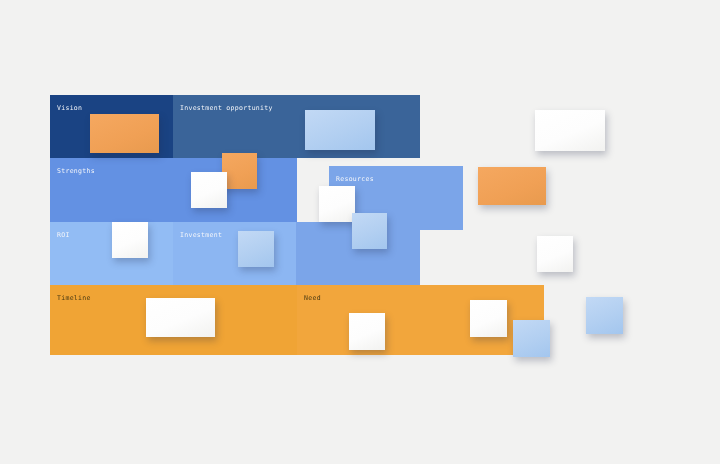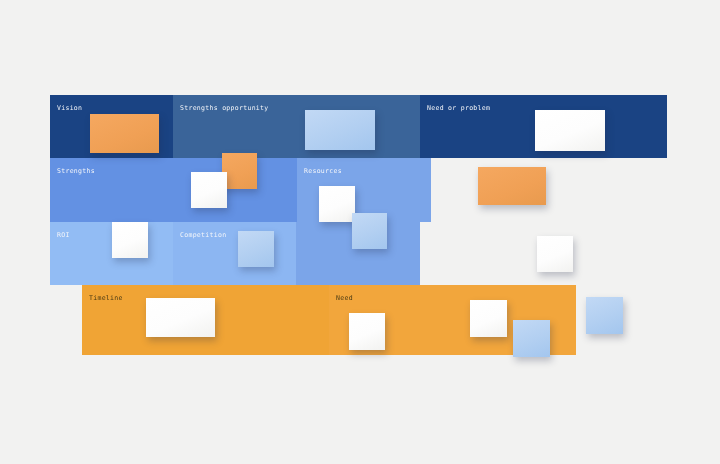--- a/index.html
+++ b/index.html
@@ -60,21 +60,21 @@
     white-space: nowrap;
     user-select: none;
   }
 
   .row-orange .cell-label {
     color: #4a3a13;
   }
 
   
   #row-vision    { top: 0px;   height: 63px; }
-  #row-strengths { top: 63px;  height: 64px; }
+  #row-strengths { top: 63px;  height: 64px; gap: 32px; }
   #row-roi       { top: 127px; height: 63px; }
   #row-timeline  { top: 190px; height: 70px; }
 
   
   #notes {
     position: absolute;
     left: 0;
     top: 0;
     width: 720px;
     height: 464px;
@@ -103,50 +103,47 @@
 
 <div id="canvas" style="background: rgb(242, 242, 241);">
 
   <div id="board">
 
     <div class="row" id="row-vision">
       <div class="cell" style="background: rgb(26, 67, 131); width: 123px;">
         <span class="cell-label">Vision</span>
       </div>
       <div class="cell" style="background: rgb(58, 100, 153); width: 247px;">
-        <span class="cell-label">Strengths opportunity</span>
-      </div>
-      <div class="cell" style="background: rgb(26, 67, 131); width: 247px;">
-        <span class="cell-label">Need or problem</span>
+        <span class="cell-label">Investment opportunity</span>
       </div>
     </div>
 
     <div class="row" id="row-strengths">
       <div class="cell" style="background: rgb(99, 145, 227); width: 247px;">
         <span class="cell-label">Strengths</span>
       </div>
-      <div class="cell" style="background: rgb(123, 165, 233); width: 134px;">
+      <div class="cell" style="background: rgb(123, 165, 233); width: 134px; margin-top: 8px;">
         <span class="cell-label">Resources</span>
       </div>
     </div>
 
     <div class="row" id="row-roi">
       <div class="cell" style="background: rgb(146, 188, 244); width: 123px; padding-left: 8px;">
         <span class="cell-label">ROI</span>
       </div>
       <div class="cell" style="background: rgb(140, 182, 242); width: 123px;">
-        <span class="cell-label">Competition</span>
+        <span class="cell-label">Investment</span>
       </div>
       <div class="cell" style="background: rgb(123, 165, 233); width: 124px;">
         <span class="cell-label"></span>
       </div>
     </div>
 
     <div class="row row-orange" id="row-timeline">
-      <div class="cell" style="background: rgb(240, 164, 53); width: 247px; margin-left: 32px;">
+      <div class="cell" style="background: rgb(240, 164, 53); width: 247px;">
         <span class="cell-label">Timeline</span>
       </div>
       <div class="cell" style="background: rgb(242, 166, 60); width: 247px;">
         <span class="cell-label">Need</span>
       </div>
     </div>
 
   </div>
 
   <div id="notes">

